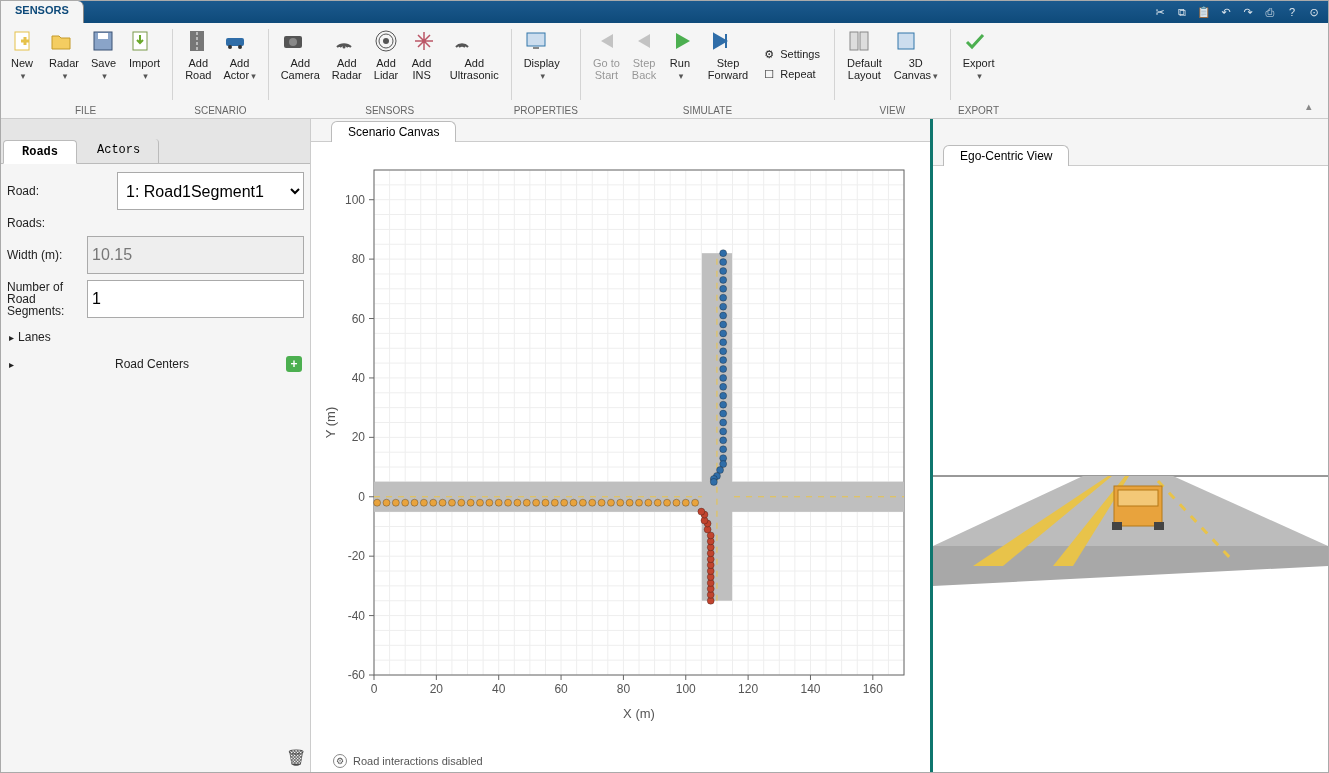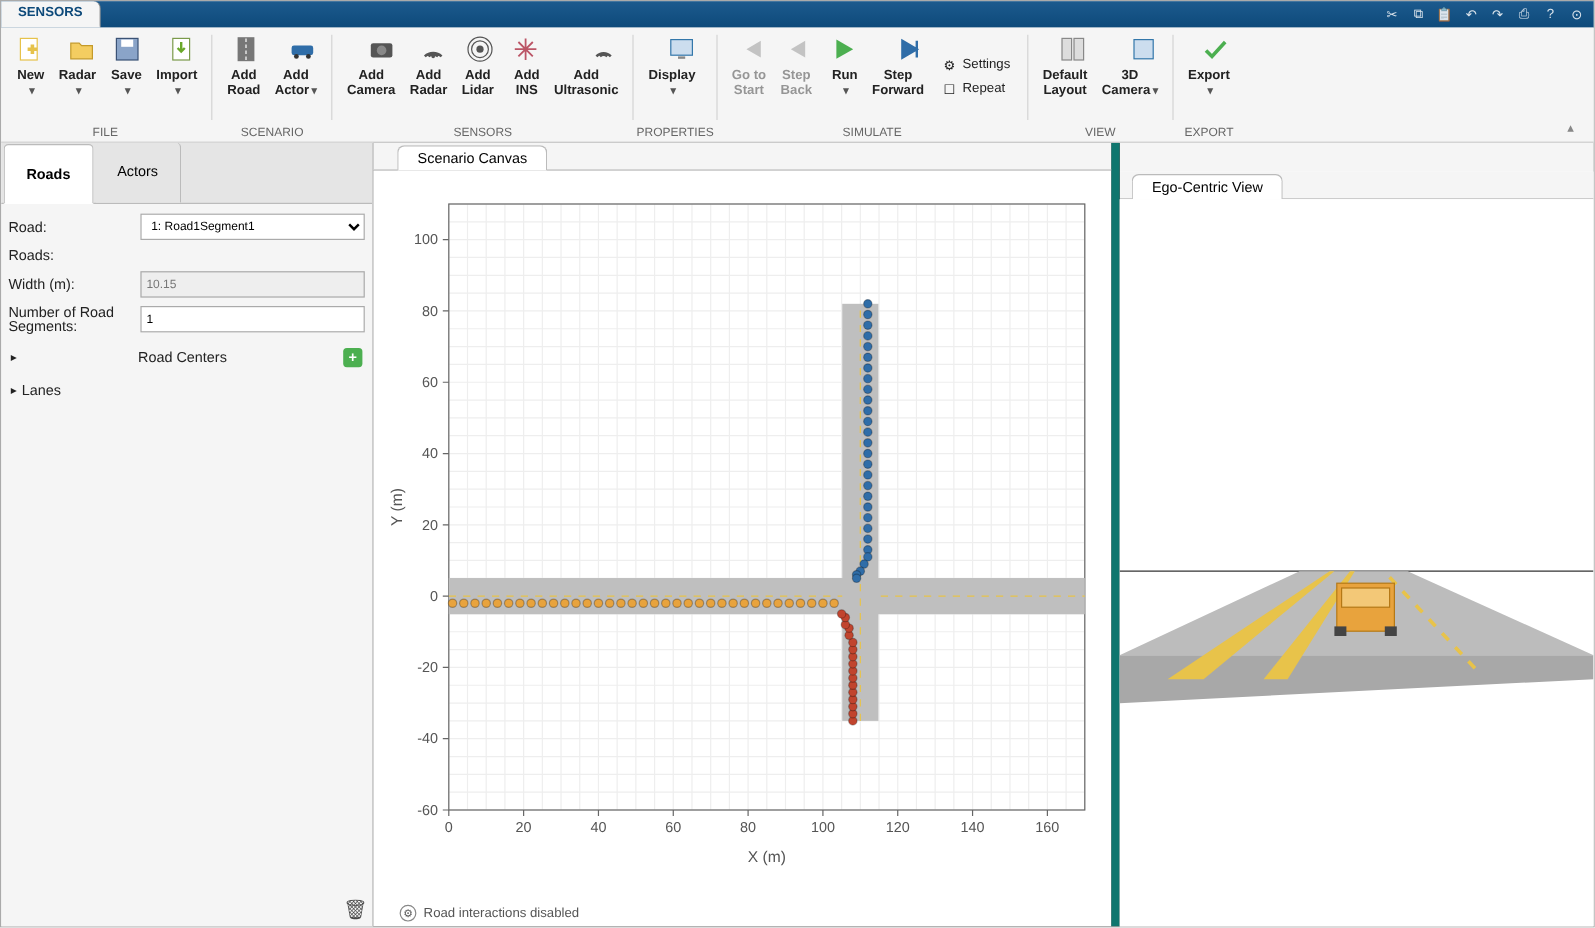--- a/index.html
+++ b/index.html
@@ -12,50 +12,50 @@
 .titlebar .spacer { flex: 1; }
 .titlebar .qat { display: flex; align-items: center; gap: 6px; padding: 0 6px; }
 .titlebar .qat .qi { width: 16px; height: 16px; display:flex; align-items:center; justify-content:center; opacity:.85; cursor:pointer; }
 
 
 .ribbon { background: #f5f5f5; border-bottom: 1px solid #ccc; padding: 0; display: flex; position: relative; }
 .ribbon-group { display: flex; flex-direction: column; padding: 2px 0 0 0; }
 .ribbon-group .buttons { display: flex; padding: 0 4px; gap: 0; min-height: 78px; }
 .ribbon-group .label { text-align: center; font-size: 10px; color: #666; padding: 2px 0 2px 0; }
 .ribbon-sep { width: 1px; background: #d4d4d4; margin: 6px 2px 18px 2px; }
-.rb { display: flex; flex-direction: column; align-items: flex-end; justify-content: flex-start; padding: 4px 6px 0 6px; min-width: 38px; cursor: pointer; border-radius: 3px; font-weight: bold; }
+.rb { display: flex; flex-direction: column; align-items: flex-start; justify-content: flex-start; padding: 4px 6px 0 6px; min-width: 38px; cursor: pointer; border-radius: 3px; }
 .rb .ico { width: 24px; height: 24px; margin-bottom: 4px; display:flex; align-items:center; justify-content:center; }
 .rb .txt { font-size: 11px; text-align:center; line-height: 12px; color: #222; }
 .rb .caret::after { content:"▾"; font-size:9px; color:#555; margin-left:2px; }
 .side-opts { display:flex; flex-direction:column; justify-content:center; padding:4px 8px; font-size:11px; color:#222; gap:6px;}
 .side-opts .opt { display:flex; align-items:center; gap:4px; cursor:pointer; }
 .side-opts .opt .glyph { width:14px; height:14px; display:inline-flex; align-items:center; justify-content:center; }
 .collapse { position:absolute; right:6px; bottom:2px; width:16px;height:16px; color:#888; font-size:11px; cursor:pointer; }
 
 
 .main { flex:1; display:flex; overflow:hidden; }
 
 
 .left { width: 310px; background:#f5f5f5; border-right:1px solid #ccc; display:flex; flex-direction:column; position:relative; }
 .tabs { display:flex; background:#e5e5e5; border-bottom:1px solid #bbb; font-size:12px; }
-.tabs .t { padding:17px 18px; border-right:1px solid #bbb; background:#e5e5e5; cursor:pointer; border-top-left-radius:4px; border-top-right-radius:4px; margin-top:0; margin-left:2px; }
+.tabs .t { padding:4px 18px; border-right:1px solid #bbb; background:#e5e5e5; cursor:pointer; border-top-left-radius:4px; border-top-right-radius:4px; margin-top:20px; margin-left:2px;font-family:Liberation Mono, monospace; }
 .tabs .t.active { background:#fff; font-weight:600; border:1px solid #bbb; border-bottom:1px solid #fff; position:relative; top:1px; }
 .props { padding:8px 6px; font-size:12px; }
 .prow { display:flex; align-items:center; margin-bottom:6px; }
 .prow label { width:110px; color:#222; }
-.prow input, .prow select { flex:1; border:1px solid #aaa; background:#fff; padding:2px 4px; font-size:10px; height:22px;}
+.prow input, .prow select { flex:1; border:1px solid #aaa; background:#fff; padding:2px 4px; font-size:16px; height:38px;}
 .prow input[readonly] { background:#eee; color:#777; }
 .section { display:flex; align-items:center; font-size:12px; padding:6px 2px; color:#222; cursor:pointer; }
 .section::before { content:"▸"; margin-right:4px; font-size:10px; }
 .section.add { justify-content:space-between; }
 .plus { width:16px;height:16px; background:#4caf50; color:#fff; border-radius:3px; display:inline-flex; align-items:center; justify-content:center; font-size:12px; font-weight:700;}
 .trash { position:absolute; bottom:6px; right:6px; width:18px;height:18px; cursor:pointer; opacity:.7;}
 
 
-.center { flex:1; background:#000000; border-right:7px solid #0f766e; display:flex; flex-direction:column; position:relative; }
+.center { flex:1; background:#1d4ed8; border-right:3px solid #0f766e; display:flex; flex-direction:column; position:relative; }
 .panel-tab { display:flex; background:#f5f5f5; border-bottom:1px solid #ccc; }
 .panel-tab .pt { padding:3px 16px; font-size:12px; border:1px solid #bbb; border-bottom:none; background:#fff; border-top-left-radius:6px; border-top-right-radius:6px; margin:2px 0 -1px 20px; }
 .canvas-wrap { flex:1; position:relative; background:#fff; }
 .footer-note { position:absolute; bottom:4px; left:22px; font-size:11px; color:#555; display:flex; align-items:center; gap:6px;}
 .footer-note .gear{ width:14px;height:14px; border:1px solid #888; border-radius:50%; display:inline-flex; align-items:center; justify-content:center; font-size:9px;}
 
 
 .right { width:395px; background:#fff; display:flex; flex-direction:column;margin-top:24px; }
 .ego-wrap { flex:1; position:relative; background:#fff; }
 </style>
@@ -287,21 +287,21 @@
           <div class="txt" style="white-space:pre">Default
 Layout</div>
         </div>
         <div class="rb">
           <div class="ico">
               <svg width="24" height="24">
                 <rect x="4" y="4" width="16" height="16" fill="#cde" stroke="#37a"></rect>
               </svg>
             </div>
           <div class="txt"><span style="white-space:pre">3D
-Camera</span><span class="caret"></span></div>
+Canvas</span><span class="caret"></span></div>
         </div>
       </div>
       <div class="label">VIEW</div>
     </div>
     <div class="ribbon-sep"></div>
 
     <div class="ribbon-group">
       <div class="buttons">
         <div class="rb">
           <div class="ico">
@@ -333,27 +333,27 @@
           <label>Roads:</label>
         </div>
         <div class="prow">
           <label>Width (m):</label>
           <input readonly="" value="10.15" style="">
         </div>
         <div class="prow">
           <label style="line-height:12px">Number of Road Segments:</label>
           <input value="1" style="">
         </div>
+        <div class="section">
+            <span>Lanes</span>
+          </div>
         <div class="section add">
           <span>Road Centers</span>
           <span class="plus">+</span>
         </div>
-        <div class="section">
-            <span>Lanes</span>
-          </div>
       </div>
       <div class="trash">🗑</div>
     </div>
 
     <div class="center">
       <div class="panel-tab">
           <div class="pt">Scenario Canvas</div>
         </div>
       <div class="canvas-wrap">
         <svg id="plot" width="600" height="580" style="position:absolute; left:8px; top:8px;">

